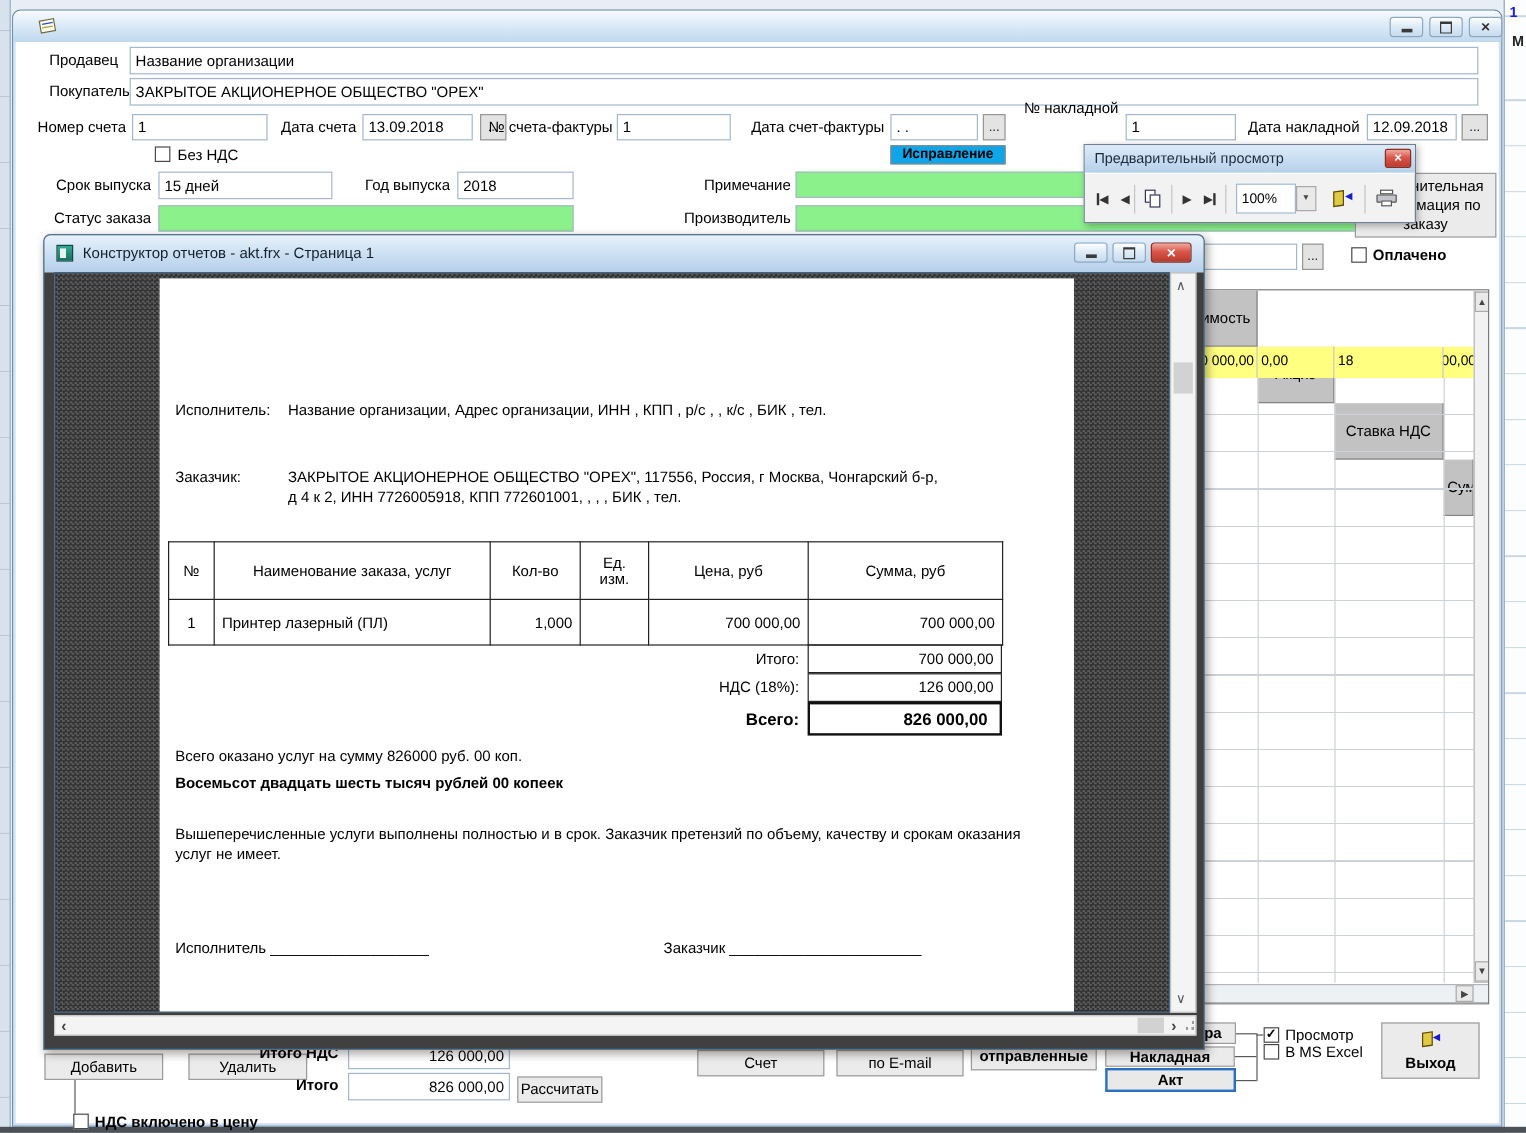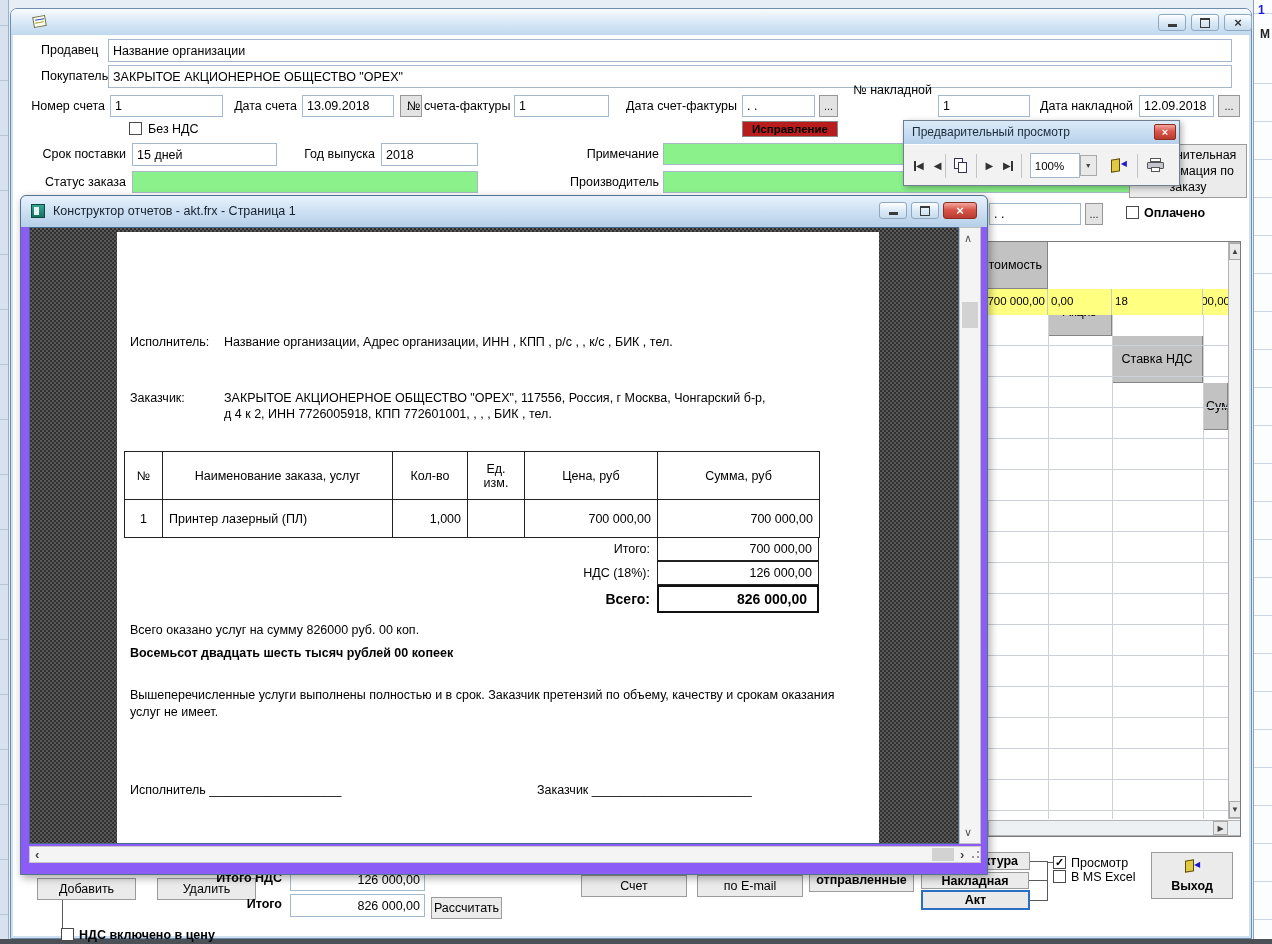--- a/index.html
+++ b/index.html
@@ -85,23 +85,23 @@
   <div class="a inp" style="left:731px;top:86px;width:73px;height:22px">. .</div>
   <div class="a dots" style="left:808px;top:86px;width:19px;height:22px">...</div>
   <span class="a nw lblr" style="left:842px;top:74px;width:79px">№ накладной</span>
   <div class="a inp" style="left:927px;top:86px;width:92px;height:22px">1</div>
   <span class="a nw lblr" style="left:1028px;top:90px;width:94px">Дата накладной</span>
   <div class="a inp" style="left:1128px;top:86px;width:75px;height:22px">12.09.2018</div>
   <div class="a dots" style="left:1207px;top:86px;width:22px;height:22px">...</div>
 
   <span class="a cb" style="left:118px;top:113px"></span>
   <span class="a nw" style="left:137px;top:113px">Без НДС</span>
-  <div class="a btn bold" style="left:731px;top:112px;width:96px;height:16px;font-size:11.5px;background:#b91c1c;border-color:#888">Исправление</div>
-
-  <span class="a nw lblr" style="left:23px;top:138px;width:92px">Срок поставки</span>
+  <div class="a btn bold" style="left:731px;top:112px;width:96px;height:16px;font-size:11.5px;background:#0ea5e9;border-color:#888">Исправление</div>
+
+  <span class="a nw lblr" style="left:23px;top:138px;width:92px">Срок выпуска</span>
   <div class="a inp" style="left:121px;top:134px;width:145px;height:23px">15 дней</div>
   <span class="a nw lblr" style="left:291px;top:138px;width:73px">Год выпуска</span>
   <div class="a inp" style="left:370px;top:134px;width:97px;height:23px">2018</div>
   <span class="a nw lblr" style="left:565px;top:138px;width:83px">Примечание</span>
   <div class="a green" style="left:652px;top:134px;width:490px;height:22px"></div>
 
   <span class="a nw lblr" style="left:19px;top:166px;width:96px">Статус заказа</span>
   <div class="a green" style="left:121px;top:162px;width:346px;height:22px"></div>
   <span class="a nw lblr" style="left:557px;top:166px;width:91px">Производитель</span>
   <div class="a green" style="left:652px;top:162px;width:490px;height:22px"></div>
@@ -199,21 +199,21 @@
 
   <div class="a btn" style="left:1140px;top:843px;width:82px;height:47px;flex-direction:column">
     <span class="a" style="left:32px;top:6px;width:18px;height:15px">
       <span class="a" style="left:1px;top:1px;width:9px;height:12px;background:#e0ca42;border:1px solid #5a4a10;transform:skewY(-8deg)"></span>
       <span class="a" style="left:10px;top:1px;font-size:8px;color:#1a1acc">◀</span>
     </span>
     <span class="a bold" style="left:0;top:26px;width:100%;text-align:center">Выход</span>
   </div>
 </div>
 
-<div class="a" style="left:20px;top:195px;width:968px;height:680px;background:#8b5cf6;border:1px solid #52748f;
+<div class="a" style="left:36px;top:195px;width:968px;height:680px;background:#404040;border:1px solid #52748f;
             border-radius:6px 6px 0 0;box-shadow:2px 3px 8px rgba(0,0,0,0.35)">
   <div class="a tbar" style="left:0;top:0;width:100%;height:31px;border-radius:5px 5px 0 0;background:linear-gradient(#e8f2fc,#cfe2f4 45%,#b5cfe9)">
     <span class="a" style="left:10px;top:8px;width:14px;height:14px;background:linear-gradient(#35a896,#17705f);border:1px solid #0c4a40">
       <span class="a" style="left:2px;top:2px;width:5px;height:8px;background:#e8f4f0"></span>
       </span>
     <span class="a nw" style="left:32px;top:8px;color:#16202c;font-size:12.5px">Конструктор отчетов - akt.frx - Страница 1</span>
     <span class="a wbtn" style="left:858px;top:6px;width:28px;height:17px">
       <span style="width:9px;height:3px;background:#3a3a3a;margin-top:6px"></span>
       </span>
     <span class="a wbtn" style="left:890px;top:6px;width:28px;height:17px">

